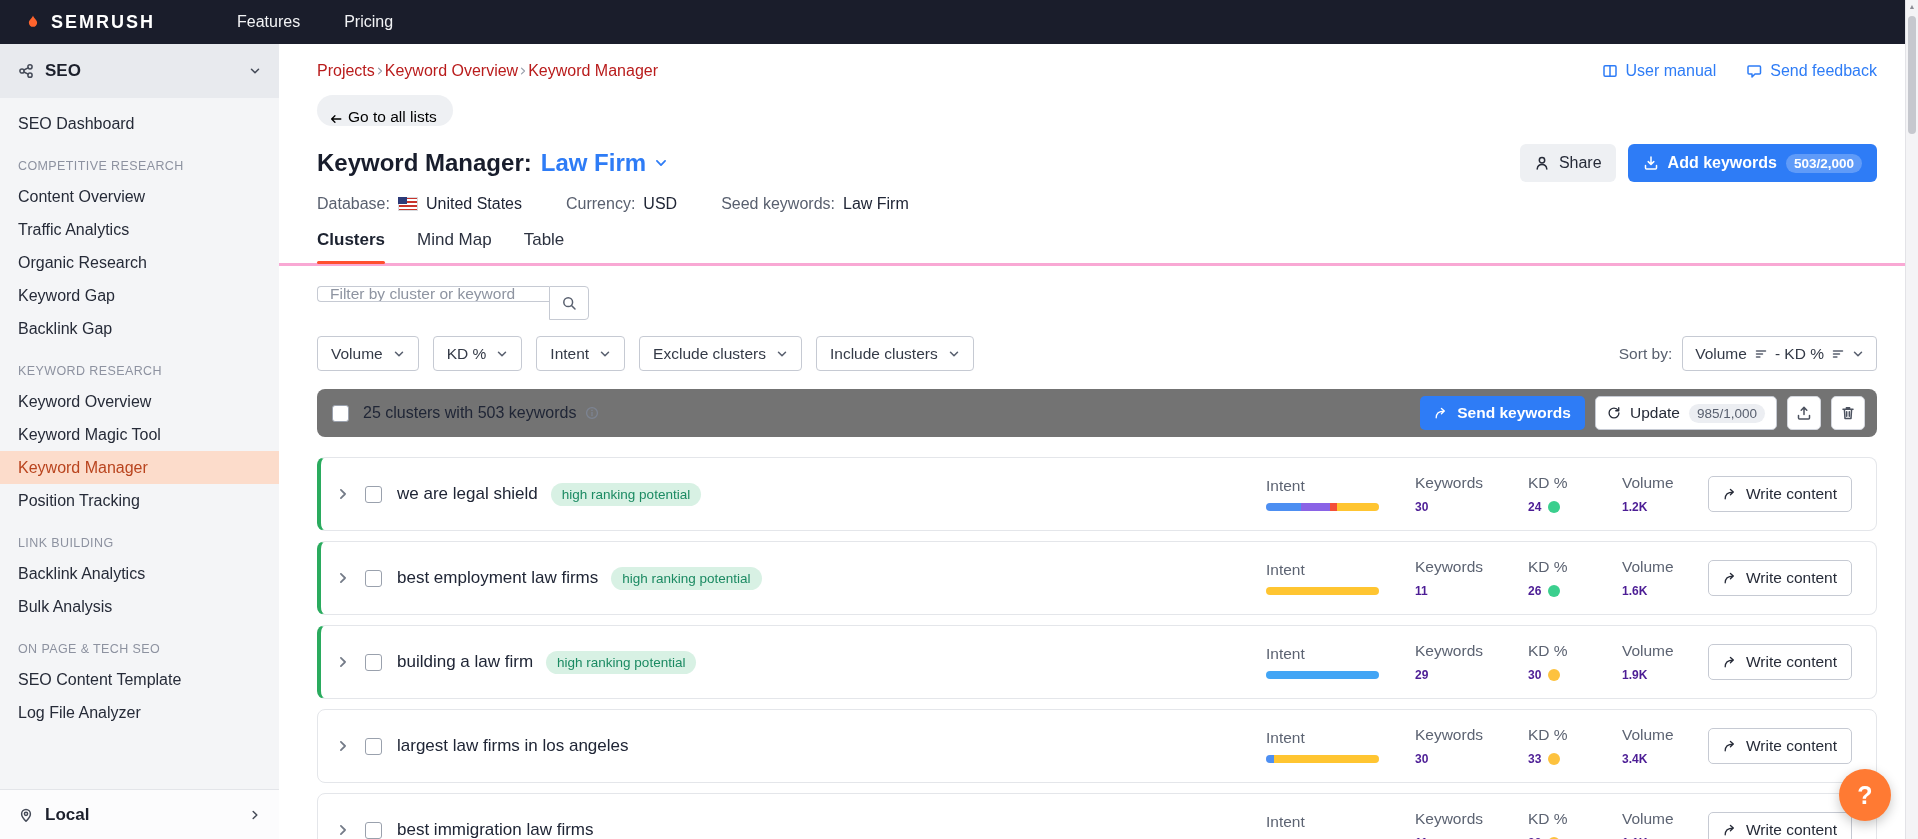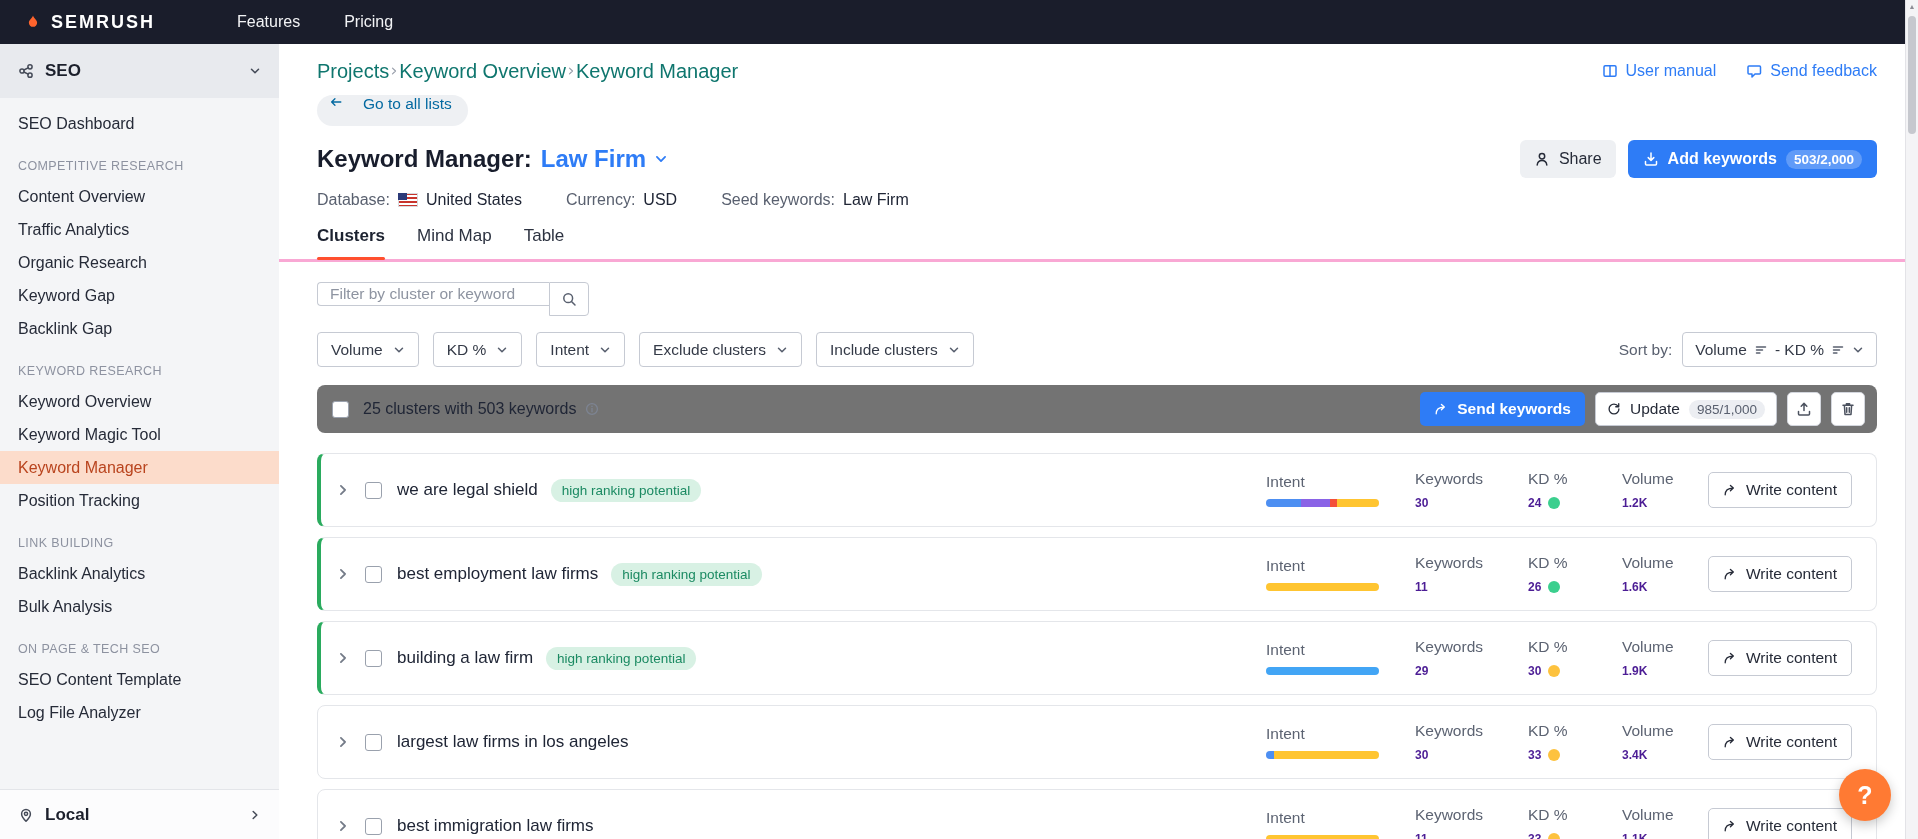--- a/index.html
+++ b/index.html
@@ -29,28 +29,28 @@
 .side-list{padding-top:9px;overflow:hidden}
 .side-item{height:33px;display:flex;align-items:center;padding:0 18px;font-size:16px;color:#262b38;cursor:pointer;white-space:nowrap}
 .side-item.active{background:#fcdccb;color:#b9441e}
 .side-section{margin:19px 0 7px;padding:0 18px;font-size:12.5px;letter-spacing:.4px;color:#8d92a0;white-space:nowrap}
 .side-footer{margin-top:auto;height:50px;flex:none;display:flex;align-items:center;gap:11px;padding:0 18px;background:#fcfcfd;border-top:1px solid #e3e5e9;cursor:pointer;color:#454b58}
 .footer-label{flex:1;font-size:17px;font-weight:700;color:#1c202c}
 
 
 .main{position:absolute;top:44px;left:279px;right:13px;bottom:0;background:#fff;padding:16px 28px 0 38px;overflow:hidden}
 .crumb-row{display:flex;align-items:center;height:22px}
-.breadcrumb{display:flex;align-items:center;font-size:20px;color:#0f766e}
+.breadcrumb{display:flex;align-items:center;font-size:16px;color:#b91c1c}
 .crumb{cursor:pointer}
 .crumb-sep{color:#9aa0ac;display:flex}
 .help-links{margin-left:auto;display:flex;gap:30px}
 .help-link{display:flex;align-items:center;gap:8px;color:#2e7cf6;font-size:16px;cursor:pointer}
 
 .back-row{margin-top:13px}
-.back-btn{display:inline-flex;align-items:flex-start;gap:20px;height:31px;padding:0 16px 0 12px;background:#eef0f3;border:none;border-radius:16px;font-size:15.5px;color:#0369a1;cursor:pointer;font-family:inherit}
+.back-btn{display:inline-flex;align-items:flex-end;gap:5px;height:31px;padding:0 16px 0 12px;background:#eef0f3;border:none;border-radius:16px;font-size:15.5px;color:#000000;cursor:pointer;font-family:inherit}
 
 .title-row{margin-top:13px;display:flex;align-items:center;height:40px}
 .page-title{font-size:24px;font-weight:700;color:#181d2c}
 .list-picker{display:flex;align-items:center;gap:8px;margin-left:9px;color:#2e7cf6;cursor:pointer}
 .list-name{font-size:24px;font-weight:700}
 .title-actions{margin-left:auto;display:flex;align-items:center;gap:12px}
 .ghost-btn{display:flex;align-items:center;gap:9px;height:38px;padding:0 14px;background:#eef0f3;border:none;border-radius:6px;font-size:16px;color:#262b38;cursor:pointer;font-family:inherit}
 .count-pill{background:#dfe2e8;color:#434a57;border-radius:10px;font-size:13.5px;padding:2px 8px}
 .primary-btn{display:flex;align-items:center;gap:9px;height:38px;padding:0 15px;background:#2e7cf6;border:none;border-radius:6px;color:#fff;font-size:16px;font-weight:700;cursor:pointer;font-family:inherit}
 .primary-btn .count-pill{background:rgba(255,255,255,.24);color:#fff}
@@ -62,21 +62,21 @@
 .flag{width:20px;height:14px;display:inline-block;position:relative;flex:none;background:repeating-linear-gradient(180deg,#c8342c 0,#c8342c 2px,#fff 2px,#fff 4px);box-shadow:inset 0 0 0 1px #d8dade}
 .flag::after{content:"";position:absolute;top:0;left:0;width:9px;height:7px;background:#2c3a78}
 
 .tabs-wrap{margin:16px -28px 0 -38px;padding:0 28px 0 38px;border-bottom:3px solid #f9a8d4}
 .tabs{display:flex;gap:32px}
 .tab{padding-bottom:13px;font-size:17px;color:#2c3240;cursor:pointer;position:relative}
 .tab.active{font-weight:700;color:#1c2230}
 .tab.active::after{content:"";position:absolute;left:0;right:0;bottom:-1px;height:3px;background:#ff4f2e;border-radius:2px}
 
 .search-row{margin-top:20px;display:flex}
-.search-input{width:232px;height:24px;border:1px solid #c6cad3;border-right:none;border-radius:4px 0 0 4px;padding:0 12px;font-size:15.5px;color:#202636;outline:none;font-family:inherit}
+.search-input{width:232px;height:16px;border:1px solid #c6cad3;border-right:none;border-radius:4px 0 0 4px;padding:0 12px;font-size:15.5px;color:#202636;outline:none;font-family:inherit}
 .search-input::placeholder{color:#8e94a1}
 .search-btn{width:40px;height:34px;border:1px solid #c6cad3;border-radius:0 4px 4px 0;background:#fff;display:flex;align-items:center;justify-content:center;color:#59606f;cursor:pointer}
 
 .filter-row{margin-top:16px;display:flex;align-items:center;gap:14px}
 .drop-btn{display:flex;align-items:center;gap:10px;height:35px;padding:0 13px;border:1px solid #c6cad3;border-radius:4px;background:#fff;font-size:15.5px;color:#343a47;cursor:pointer;font-family:inherit}
 .chev{color:#59606f;display:flex}
 .sort-group{margin-left:auto;display:flex;align-items:center;gap:10px}
 .sort-label{font-size:15.5px;color:#59606f}
 .sort-btn{display:flex;align-items:center;gap:8px;height:35px;padding:0 12px;border:1px solid #c6cad3;border-radius:4px;background:#fff;font-size:15.5px;color:#343a47;cursor:pointer;font-family:inherit}
 

